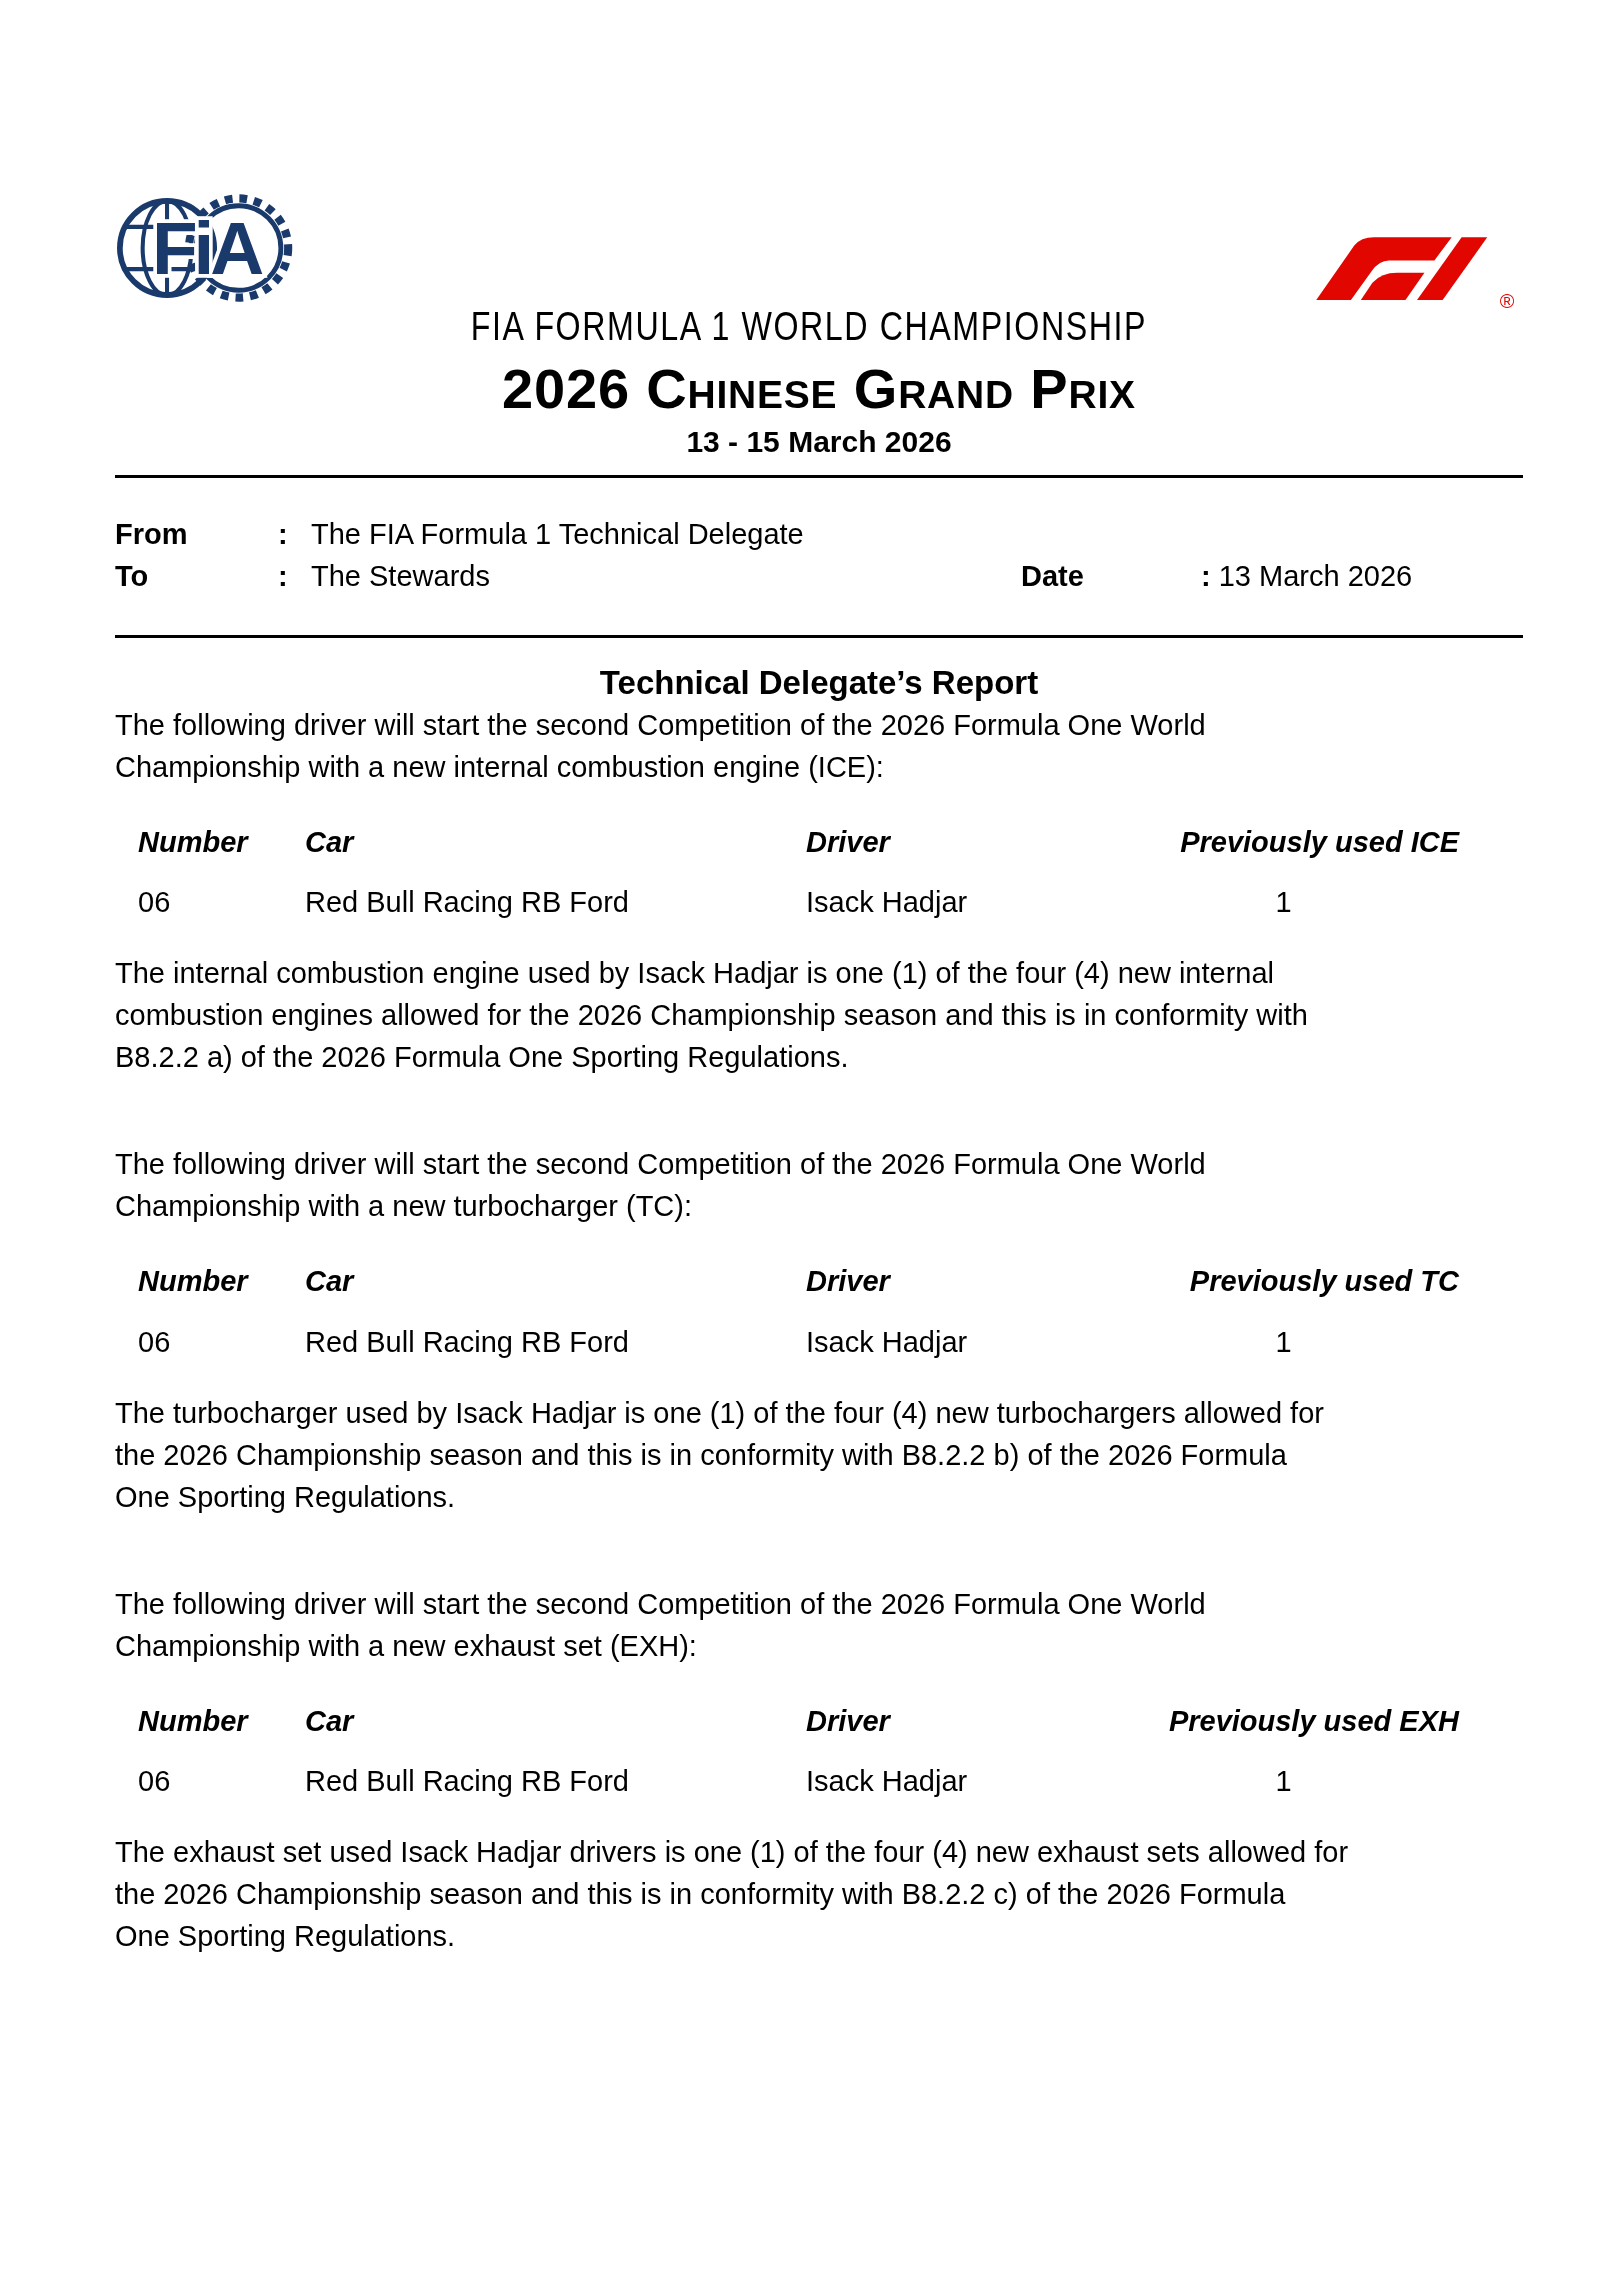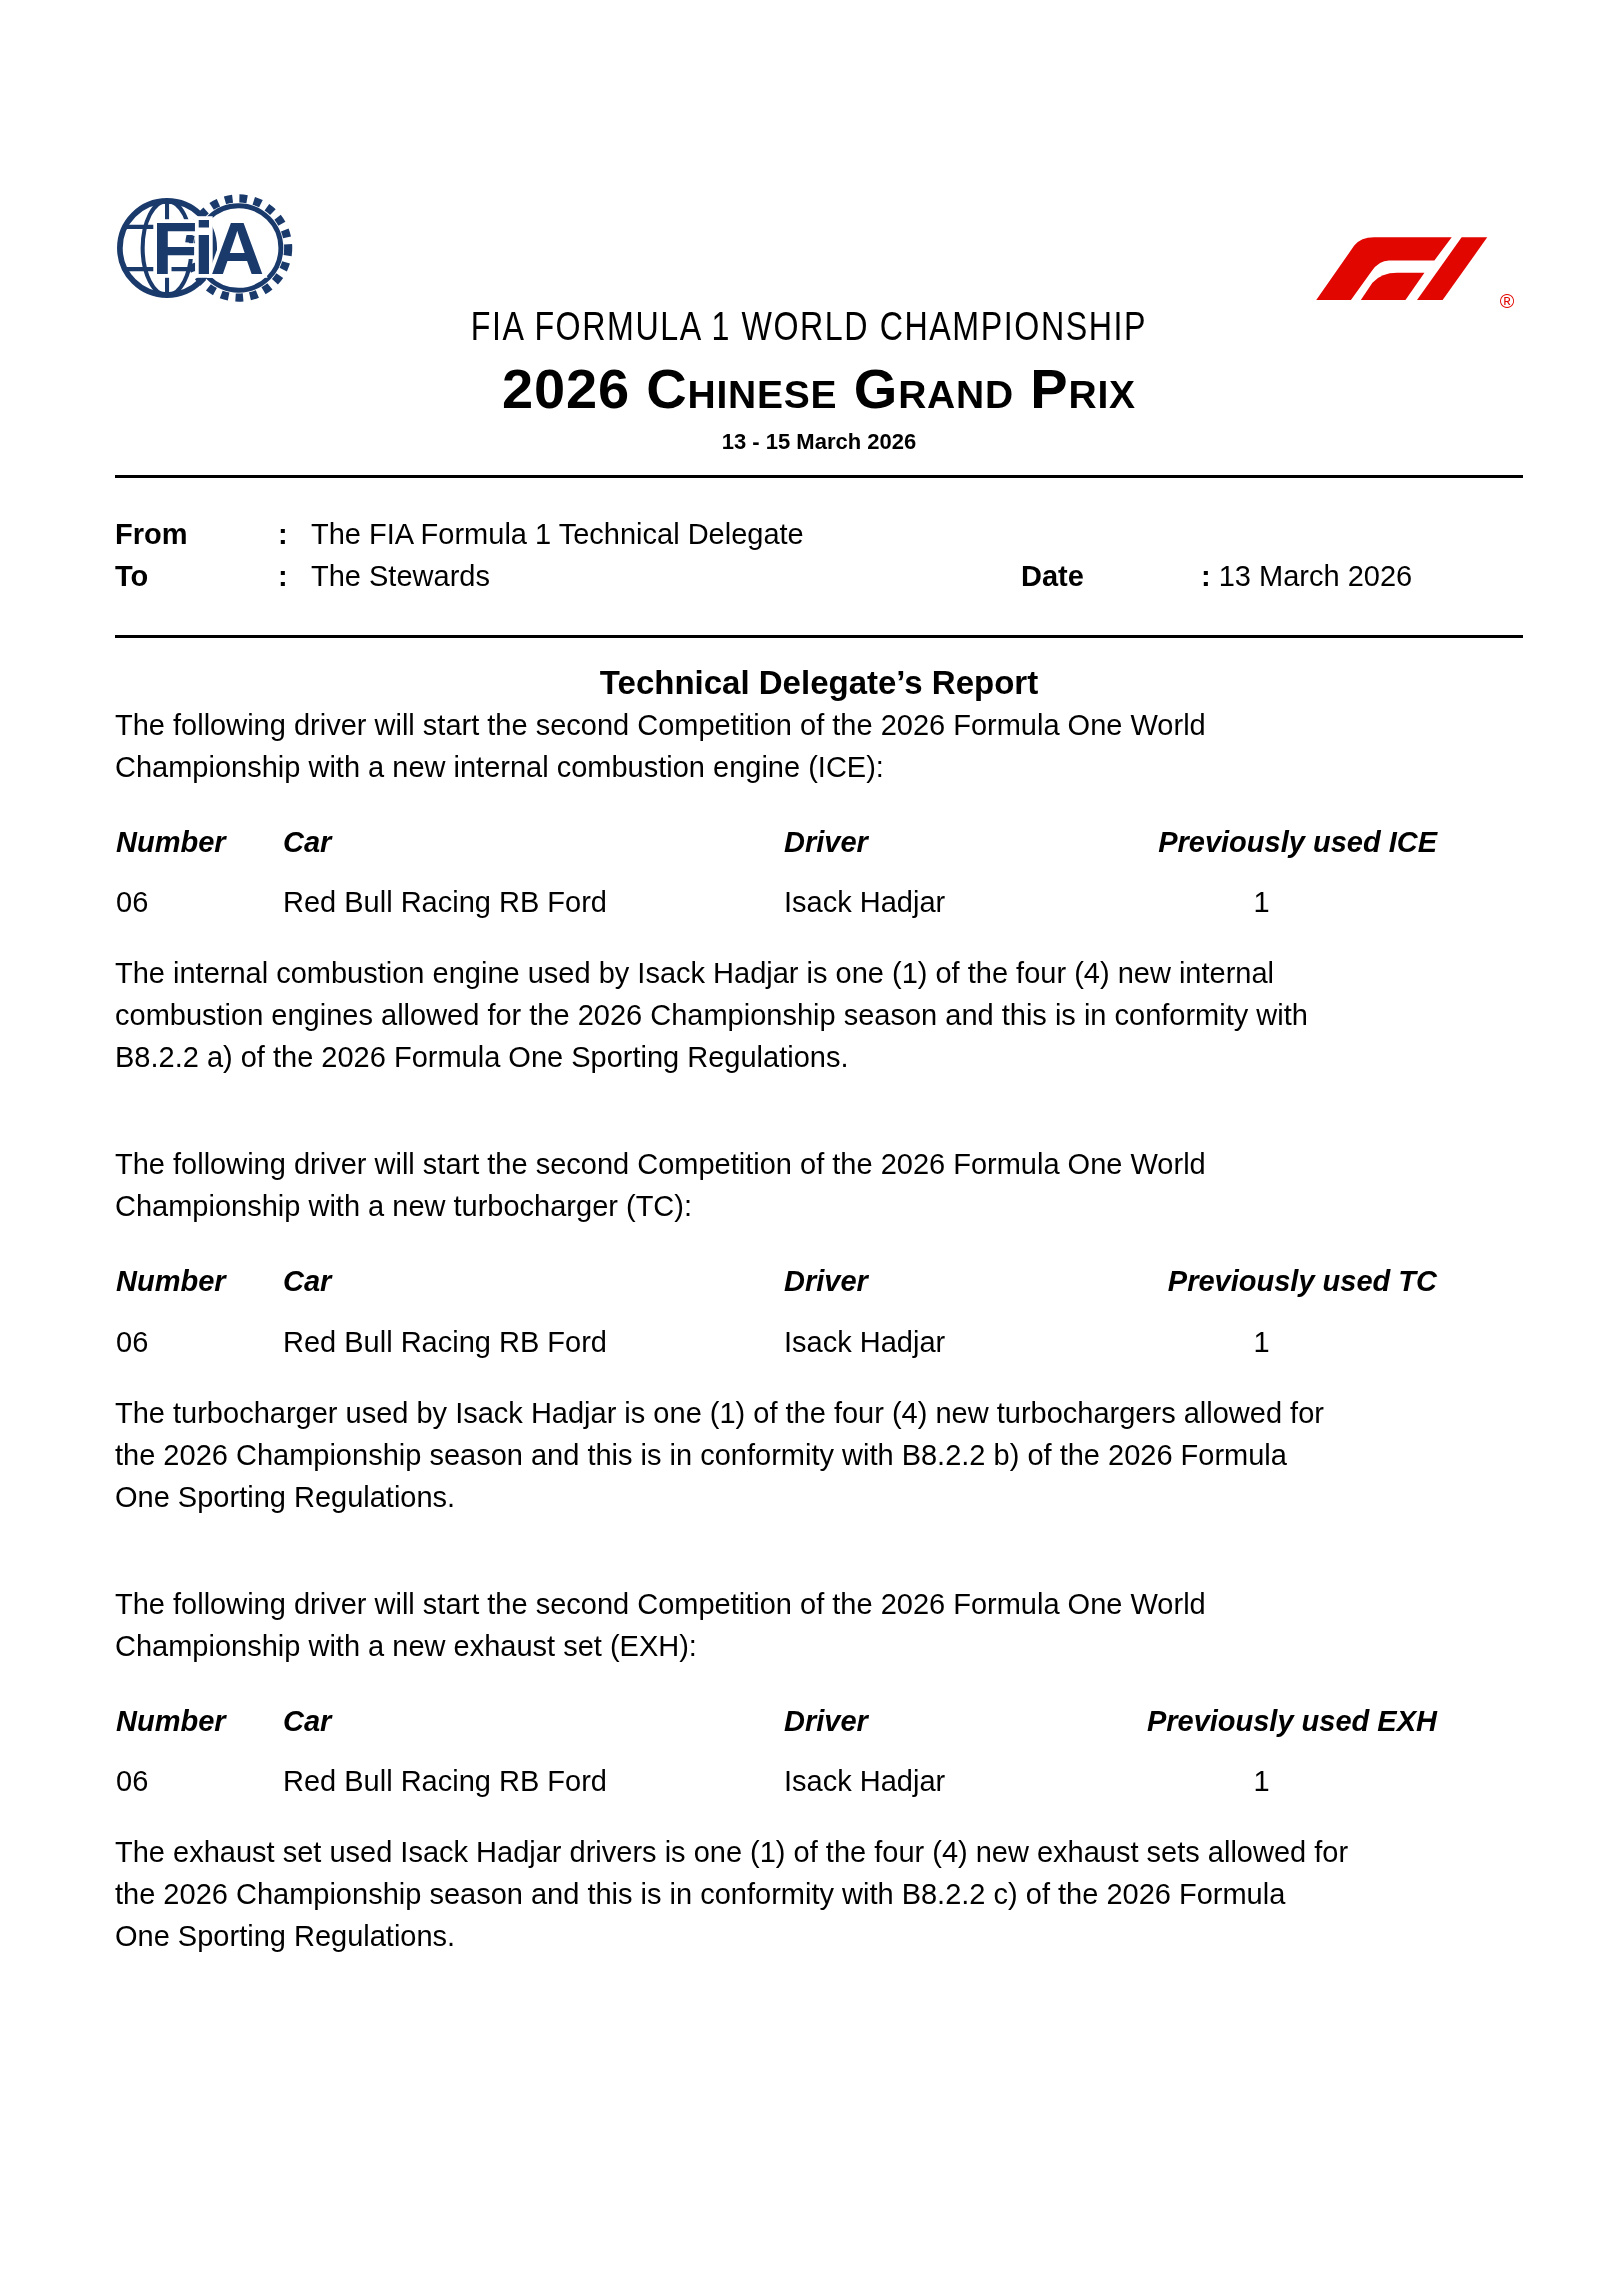--- a/index.html
+++ b/index.html
@@ -16,42 +16,42 @@
     flex:1 1 auto; text-align:center; margin-top:115px;
     font-size:35px; letter-spacing:1.7px; color:#000;
     transform:scale(0.92,1.18); transform-origin:center top; white-space:nowrap;
   }
   .f1-logo { flex:0 0 auto; margin-top:47px; }
   
   .event-title {
     margin-top:48px; text-align:center; font-size:56px; font-weight:bold;
     font-variant:small-caps; letter-spacing:0.8px; line-height:58px;
   }
-  .event-dates { text-align:center; font-size:22px; font-weight:bold; margin-top:5px; line-height:37px; }
+  .event-dates { text-align:center; font-size:30px; font-weight:bold; margin-top:5px; line-height:37px; }
   .rule { border:0; border-top:3.3px solid #000; margin-top:15px; }
   .rule2 { border:0; border-top:3.3px solid #000; margin-top:38px; }
   
   .meta { margin-top:35px; font-size:29px; line-height:42px; }
   .meta-row { display:grid; grid-template-columns:163px 33px 710px 180px auto; }
   .meta-row + .meta-row { }
   .meta-label { font-weight:bold; }
   .meta-colon { font-weight:bold; }
   .meta-value { grid-column:3 / 6; }
   .meta-value-to { grid-column:3 / 4; }
   .date-value-cell { white-space:nowrap; }
   
   .report-heading {
     margin-top:24px; text-align:center; font-size:33px; font-weight:bold; line-height:42px;
   }
   .section-1 { margin-top:74px; }
   .section { margin-top:0; }
   .section + .section { margin-top:65px; }
   .intro, .bodytext { font-size:29px; line-height:42px; }
   .line { white-space:nowrap; }
-  .tbl { margin-top:33px; margin-left:1px; margin-bottom:29px; }
+  .tbl { margin-top:33px; margin-left:23px; margin-bottom:29px; }
   .tr { display:grid; grid-template-columns:167px 501px 302px 351px; font-size:29px; line-height:42px; }
   .tr.head { font-weight:bold; font-style:italic; margin-bottom:18.4px; }
   .tr.head .c4 { text-align:right; }
   .tr.row .c4 { text-align:center; }
   
   svg { display:block; }
 </style>
 </head>
 <body>
 

